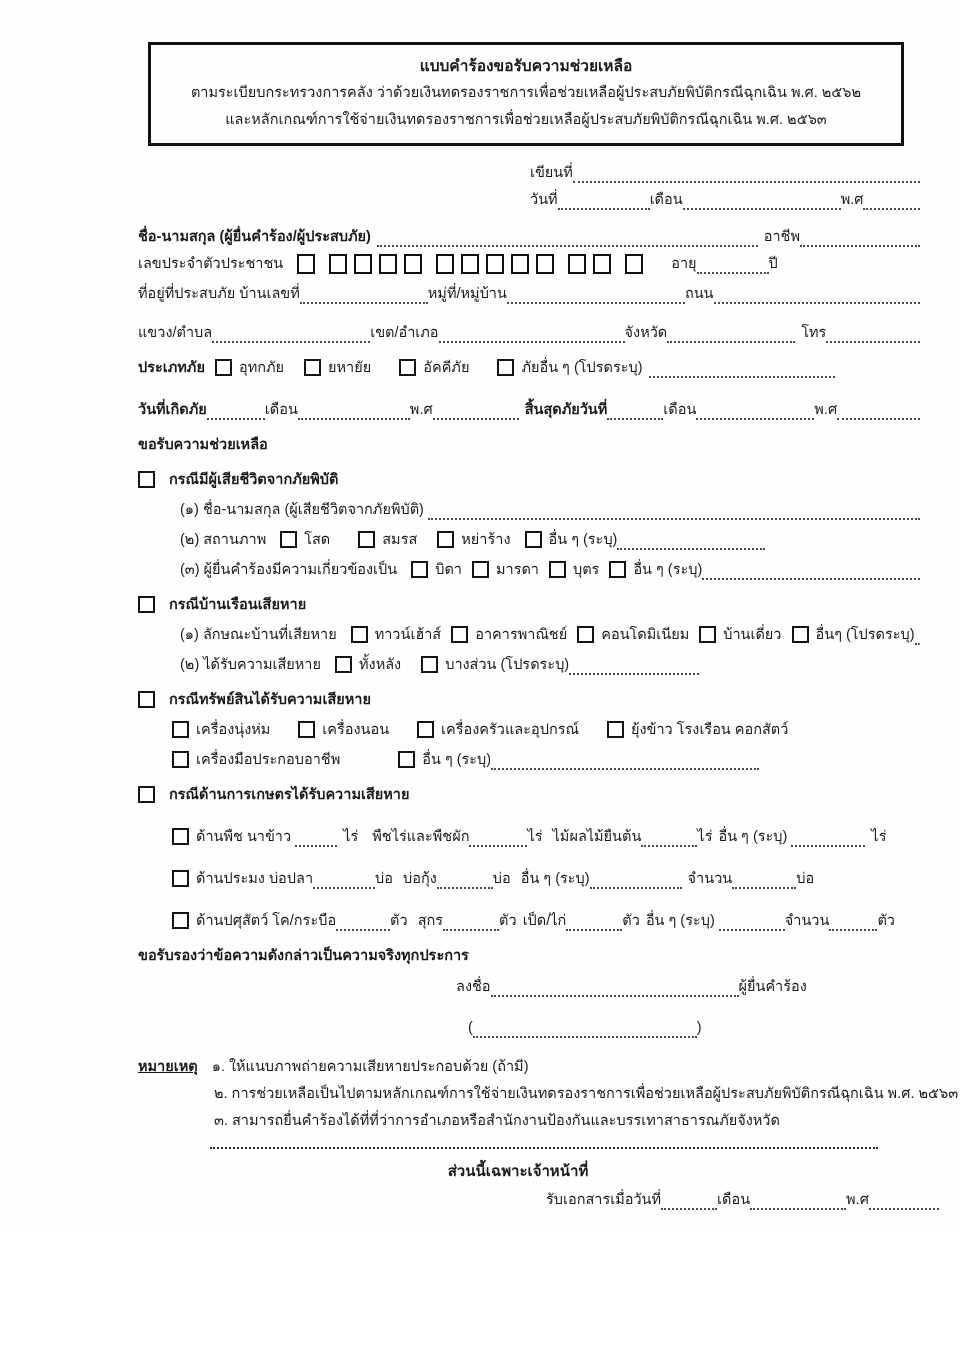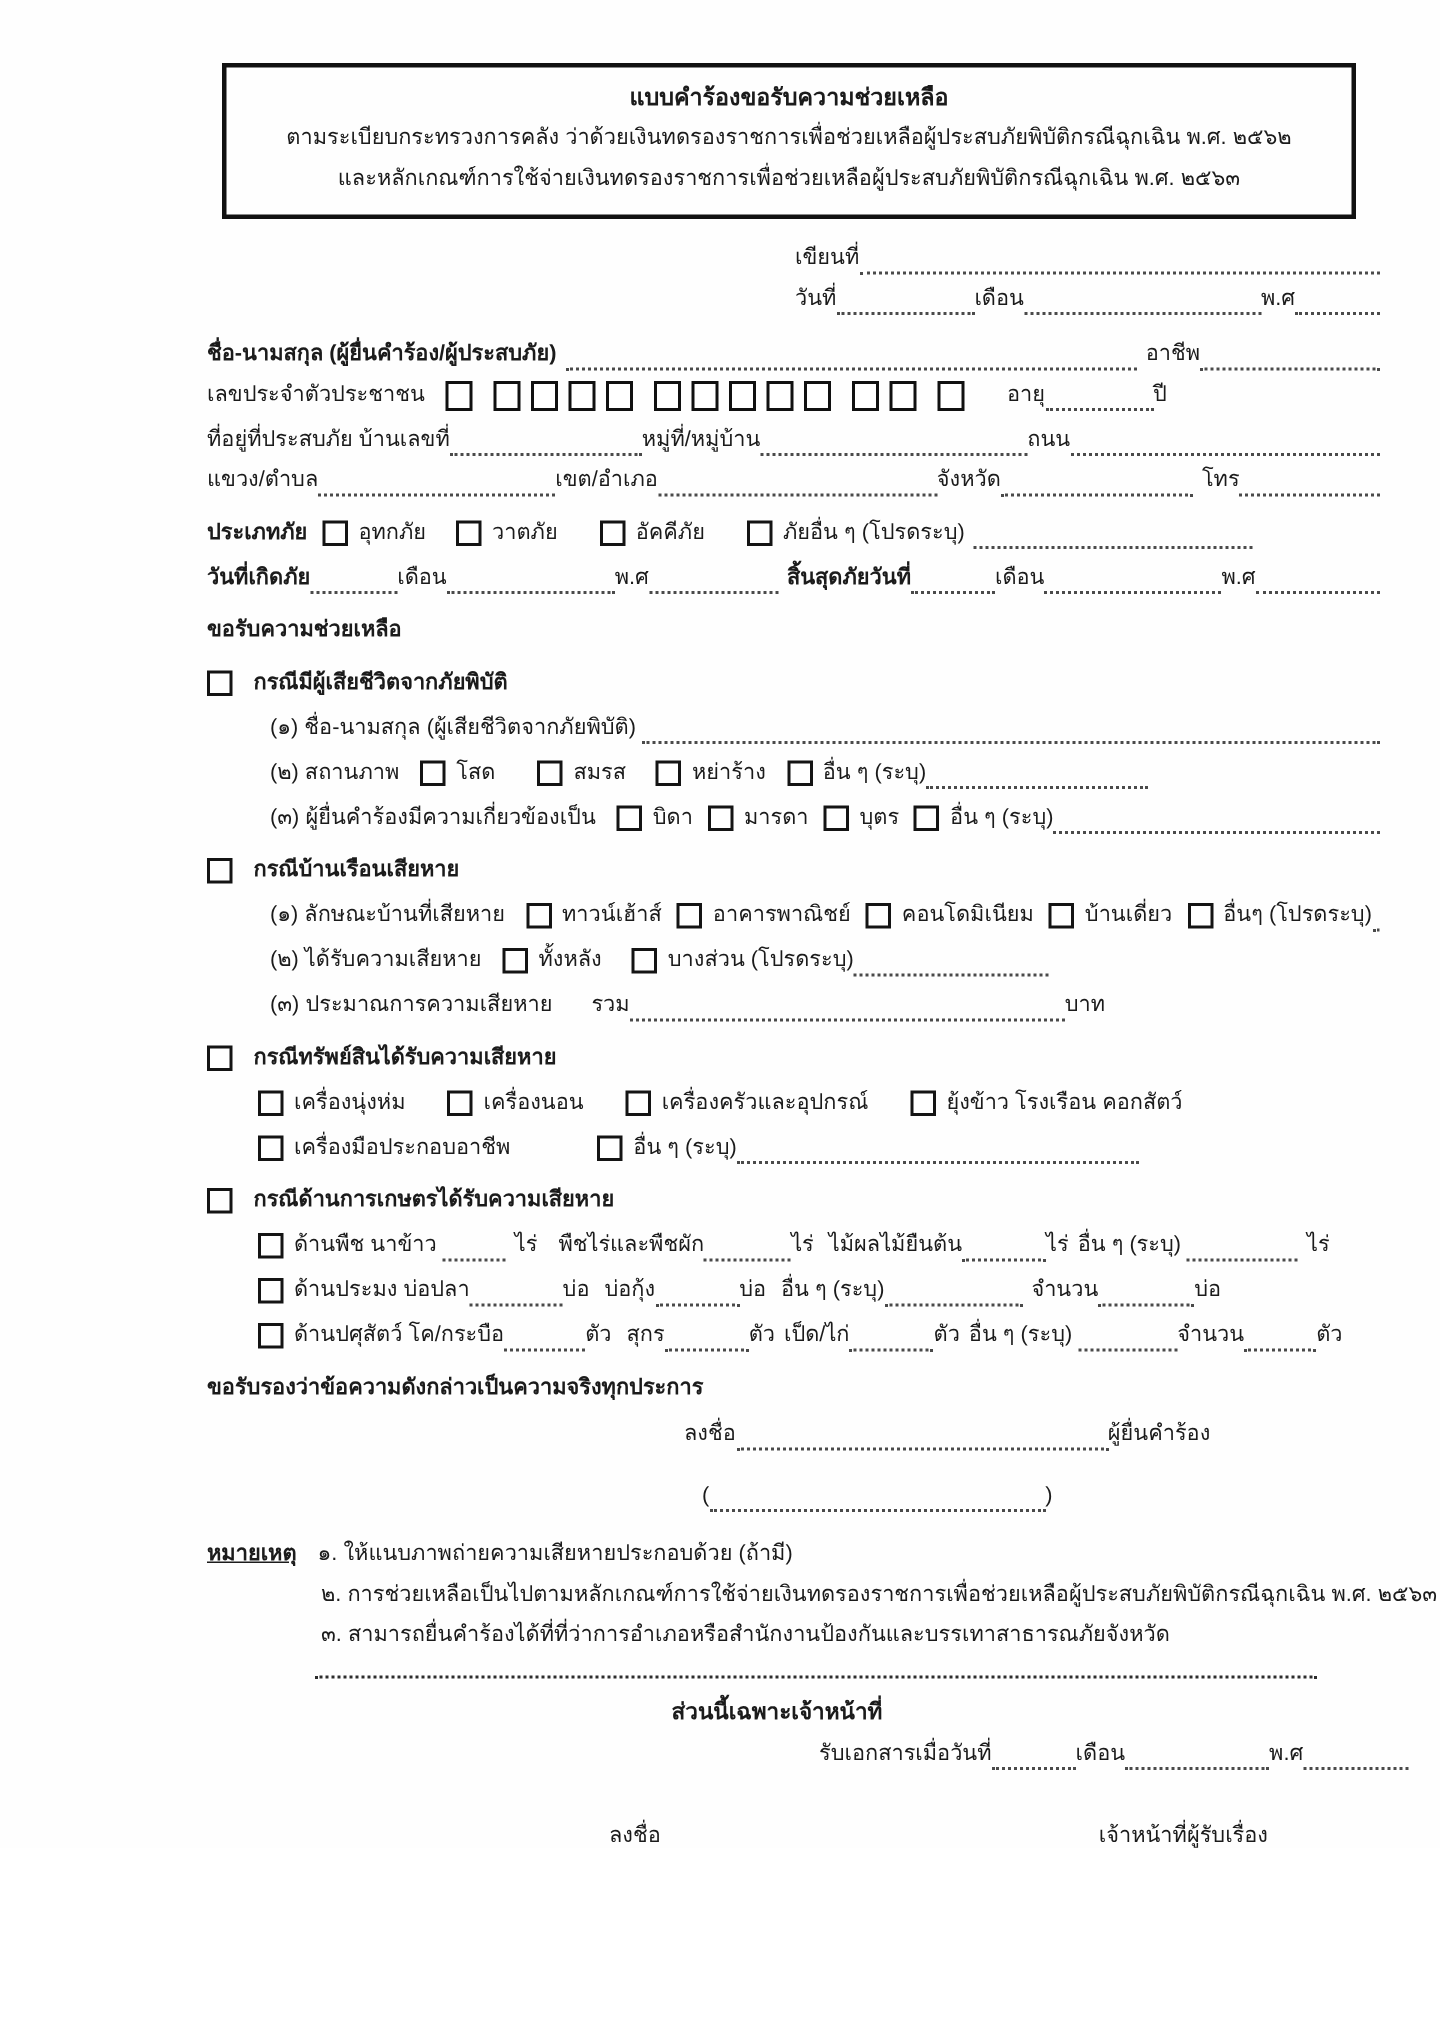--- a/index.html
+++ b/index.html
@@ -16,21 +16,21 @@
   .b{font-weight:bold;}
   .u{text-decoration:underline;}
   .dots{border-bottom:2px dotted #4a4a4a;height:13px;flex:none;}
   .grow{flex:1;}
   .cb{flex:none;width:12px;height:12px;border:2px solid #141414;background:#fff;margin:0 7px 2px 0;}
   .cb.big{width:13px;height:13px;}
   .idg{display:flex;gap:7px;margin-left:14px;align-items:flex-end;}
   .idb{flex:none;width:14px;height:16px;border:2.5px solid #101010;background:#fff;}
   .ind1{margin-left:42px;}
   .ind2{margin-left:34px;}
-  .gap6{margin-left:6px;}.gap10{margin-left:10px;}.gap14{margin-left:14px;}.gap20{margin-left:20px;}.gap28{margin-left:28px;}
+  .gap6{margin-left:6px;margin-top:12px;}.gap10{margin-left:10px;}.gap14{margin-left:14px;}.gap20{margin-left:20px;}.gap28{margin-left:28px;}
   .divider{margin:16px 0 0 72px;width:668px;border-top:2.5px dotted #2c2c2c;height:0;}
   .center-b{margin-top:10px;text-align:center;font-weight:bold;font-size:15px;width:760px;}
 </style>
 </head>
 <body>
 
 <div class="page">
   <div class="content">
 
     <div class="hdr-box">
@@ -106,21 +106,21 @@
       <span class="dots" style="width:128px;"></span>
       <span class="lbl gap6">โทร</span>
       <span class="dots grow"></span>
     </div>
 
     <div class="row sect">
       <span class="lbl b">ประเภทภัย</span>
       <span class="cb big gap10"></span>
       <span class="lbl">อุทกภัย</span>
       <span class="cb big gap20"></span>
-      <span class="lbl">วาตภัย</span>
+      <span class="lbl">ยหายัย</span>
       <span class="cb big gap28"></span>
       <span class="lbl">อัคคีภัย</span>
       <span class="cb big gap28"></span>
       <span class="lbl">ภัยอื่น ๆ (โปรดระบุ)</span>
       <span class="dots" style="width:186px;margin-left:6px;"></span>
     </div>
 
     <div class="row">
       <span class="lbl b">วันที่เกิดภัย</span>
       <span class="dots" style="width:58px;"></span>
@@ -192,26 +192,20 @@
       <span class="dots grow"></span>
     </div>
     <div class="row ind1">
       <span class="lbl">(๒) ได้รับความเสียหาย</span>
       <span class="cb big gap14"></span>
       <span class="lbl">ทั้งหลัง</span>
       <span class="cb big gap20"></span>
       <span class="lbl">บางส่วน (โปรดระบุ)</span>
       <span class="dots" style="width:130px;"></span>
     </div>
-    <div class="row ind1">
-      <span class="lbl">(๓) ประมาณการความเสียหาย</span>
-      <span class="lbl" style="margin-left:26px;">รวม</span>
-      <span class="dots" style="width:290px;"></span>
-      <span class="lbl">บาท</span>
-    </div>
 
     <div class="row sect">
       <span class="cb big" style="margin-right:14px;"></span>
       <span class="lbl b">กรณีทรัพย์สินได้รับความเสียหาย</span>
     </div>
     <div class="row ind2">
       <span class="cb big"></span>
       <span class="lbl">เครื่องนุ่งห่ม</span>
       <span class="cb big gap28"></span>
       <span class="lbl">เครื่องนอน</span>

